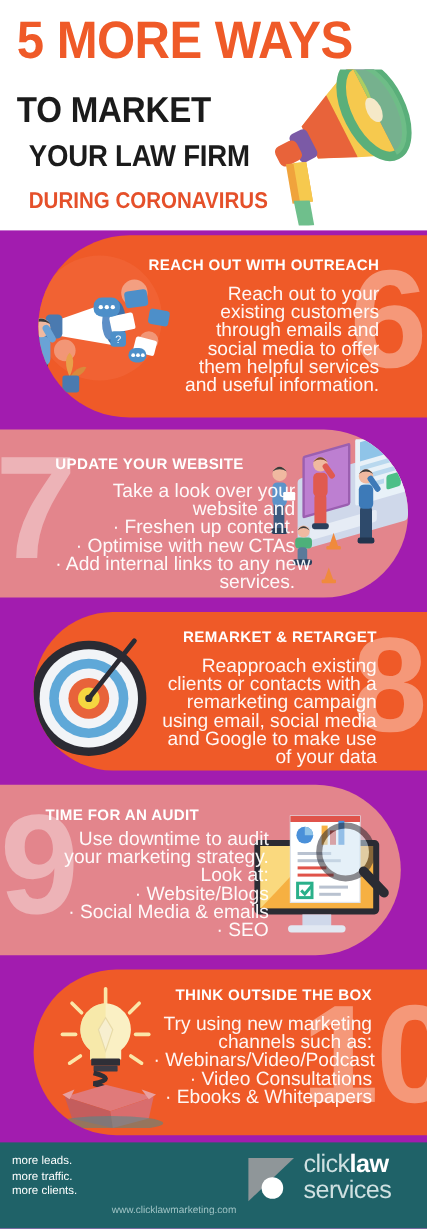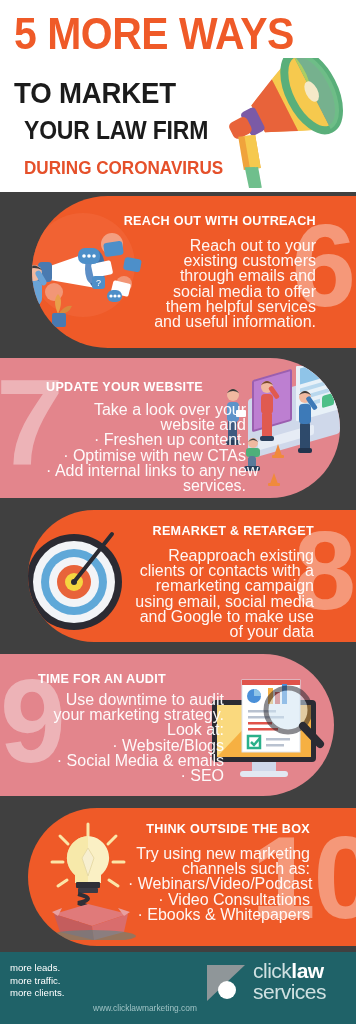--- a/index.html
+++ b/index.html
@@ -2,21 +2,21 @@
 <html><head>
 <meta charset="utf-8">
 <style>
   * { box-sizing: border-box; margin: 0; padding: 0; }
   html, body {
     width: 356px; height: 1024px;
     background: #ffffff;
     font-family: "Liberation Sans", sans-serif;
     overflow: hidden;
   }
-  .page { position: relative; width: 356px; height: 1024px; background:#404040; overflow:hidden; }
+  .page { position: relative; width: 356px; height: 1024px; background:#a21caf; overflow:hidden; }
 
   
   .header { position:absolute; left:0; top:0; width:356px; height:192px; background:#ffffff; }
   .hdr-line1 {
     position:absolute; left:14px; top:12px;
     font-size:44px; line-height:44px; font-weight:bold;
     color:#ef5a28; letter-spacing:-0.5px;
     font-family:"Liberation Sans Narrow","Liberation Sans",sans-serif;
     transform:scaleX(0.93); transform-origin:left center; white-space:nowrap;
   }

